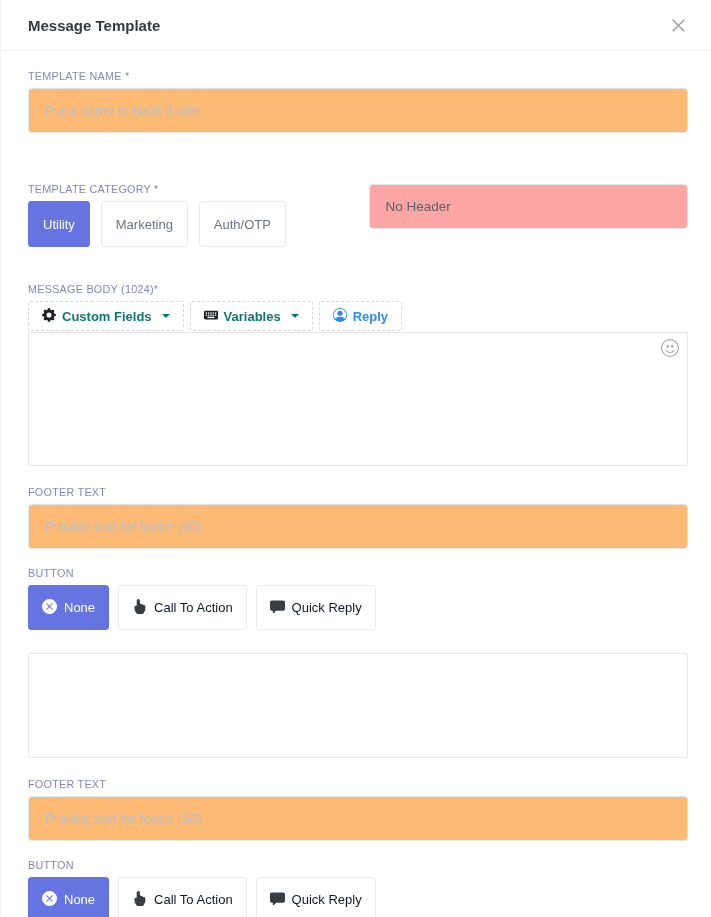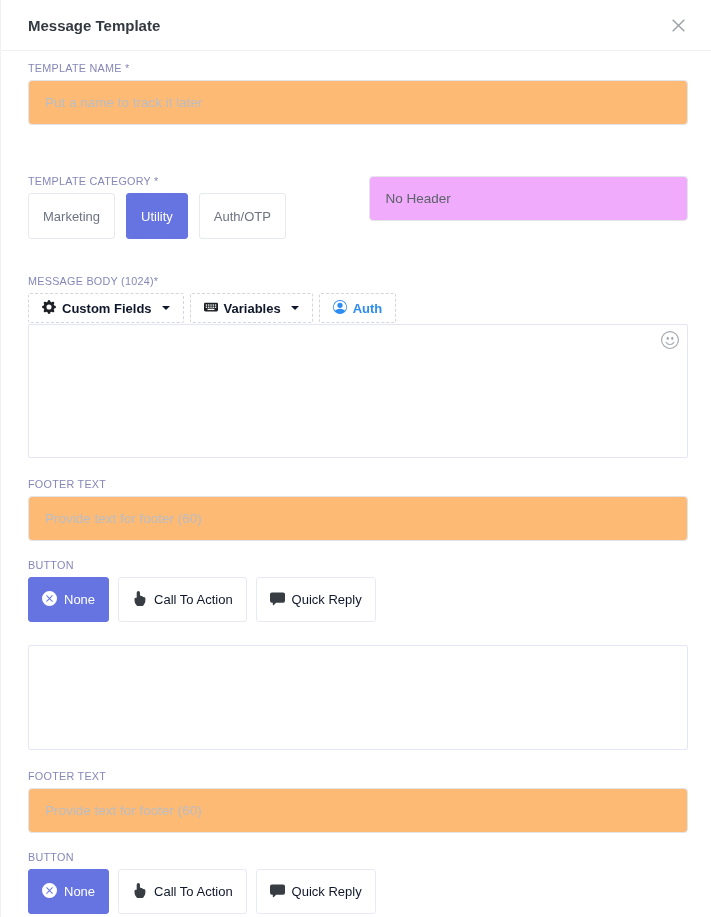--- a/index.html
+++ b/index.html
@@ -35,38 +35,38 @@
     display:flex; align-items:center; padding:0 16px; font-size:13.5px; color:#575d65;
     position:relative; cursor:pointer; box-sizing:border-box;
   }
   .select-caret {
     position:absolute; right:14px; top:50%; margin-top:-2px; width:0; height:0;
     border-left:4px solid transparent; border-right:4px solid transparent;
     border-top:4px solid #8b9196;
   }
 
   .disabled-box {
-    height:45px; background:#f0abfc; border:1px solid #e3e5e9; border-radius:4px;
+    height:45px; background:#fca5a5; border:1px solid #e3e5e9; border-radius:4px;
     display:flex; align-items:center; padding:0 16px; font-size:13.5px; color:#5c6268;
     box-sizing:border-box;
   }
 
   .seg-row { display:flex; gap:11px; }
   .seg-btn {
     height:46px; padding:0 14px; background:#fff; border:1px solid #e7e9f0; border-radius:3px;
     font-size:13px; color:#6d7380; display:flex; align-items:center; justify-content:center;
     cursor:pointer; font-family:"Liberation Sans", sans-serif;
   }
   .seg-btn.selected { background:#6674e2; border-color:#6674e2; color:#fff; }
 
   .toolbar { display:flex; gap:6px; }
   .tool-btn {
     height:30px; border:1px dashed #d3d6db; border-radius:2px; background:#fff;
     display:flex; align-items:center; padding:0 13px; font-size:13px; font-weight:700;
-    color:#0f172a; gap:6px; cursor:pointer; font-family:"Liberation Sans", sans-serif;
+    color:#0f766e; gap:6px; cursor:pointer; font-family:"Liberation Sans", sans-serif;
   }
   .tool-btn.blue { color:#2d8cf0; }
   .tool-btn svg { width:14px; height:14px; flex:none; }
   .caret-down {
     width:0; height:0; margin-left:4px;
     border-left:4px solid transparent; border-right:4px solid transparent;
     border-top:4px solid currentColor;
   }
 
   .body-area { position:relative; margin-top:1px; }
@@ -102,33 +102,33 @@
       <span>
         <svg width="17" height="17" viewBox="0 0 16 16">
             <path d="M2.5 2.5 L13.5 13.5 M13.5 2.5 L2.5 13.5" stroke="#9aa0a6" stroke-width="1.3" fill="none"></path>
           </svg>
       </span>
     </button>
   </div>
 
   <div class="modal-body">
 
-    <div class="row2" style="margin-top:12px;">
+    <div class="row2" style="margin-top:20px;">
       <div class="col">
         <div class="f-label">TEMPLATE NAME *</div>
         <input class="text-input" type="text" placeholder="Put a name to track it later" style="">
       </div>
     </div>
 
     <div class="row2" style="margin-top:51px;">
       <div class="col">
         <div class="f-label">TEMPLATE CATEGORY *</div>
         <div class="seg-row">
+          <button class="seg-btn selected">Utility</button>
           <button class="seg-btn">Marketing</button>
-          <button class="seg-btn selected">Utility</button>
           <button class="seg-btn">Auth/OTP</button>
         </div>
       </div>
       <div class="col">
         <div class="disabled-box">
           <span>No Header</span>
         </div>
       </div>
     </div>
 
@@ -166,21 +166,21 @@
           <span>Variables</span>
           <span class="caret-down"></span>
         </button>
         <button class="tool-btn blue">
           <span>
             <svg viewBox="0 0 16 16" fill="#2d8cf0">
                 <path d="M11 6a3 3 0 1 1-6 0 3 3 0 0 1 6 0z"></path>
                 <path fill-rule="evenodd" d="M0 8a8 8 0 1 1 16 0A8 8 0 0 1 0 8zm8-7a7 7 0 0 0-5.468 11.37C3.242 11.226 4.805 10 8 10s4.757 1.225 5.468 2.37A7 7 0 0 0 8 1z"></path>
               </svg>
           </span>
-          <span>Auth</span>
+          <span>Reply</span>
         </button>
       </div>
       <div class="body-area">
         <textarea class="msg-textarea h-134" style=""></textarea>
         <button class="emoji-btn">
           <span>
             <svg viewBox="0 0 16 16" fill="currentColor">
                 <path d="M8 15A7 7 0 1 1 8 1a7 7 0 0 1 0 14zm0 1A8 8 0 1 0 8 0a8 8 0 0 0 0 16z"></path>
                 <path d="M4.285 9.567a.5.5 0 0 1 .683.183A3.498 3.498 0 0 0 8 11.5a3.498 3.498 0 0 0 3.032-1.75.5.5 0 1 1 .866.5A4.498 4.498 0 0 1 8 12.5a4.498 4.498 0 0 1-3.898-2.25.5.5 0 0 1 .183-.683zM7 6.5C7 7.328 6.552 8 6 8s-1-.672-1-1.5S5.448 5 6 5s1 .672 1 1.5zm4 0c0 .828-.448 1.5-1 1.5s-1-.672-1-1.5S9.448 5 10 5s1 .672 1 1.5z"></path>
               </svg>

